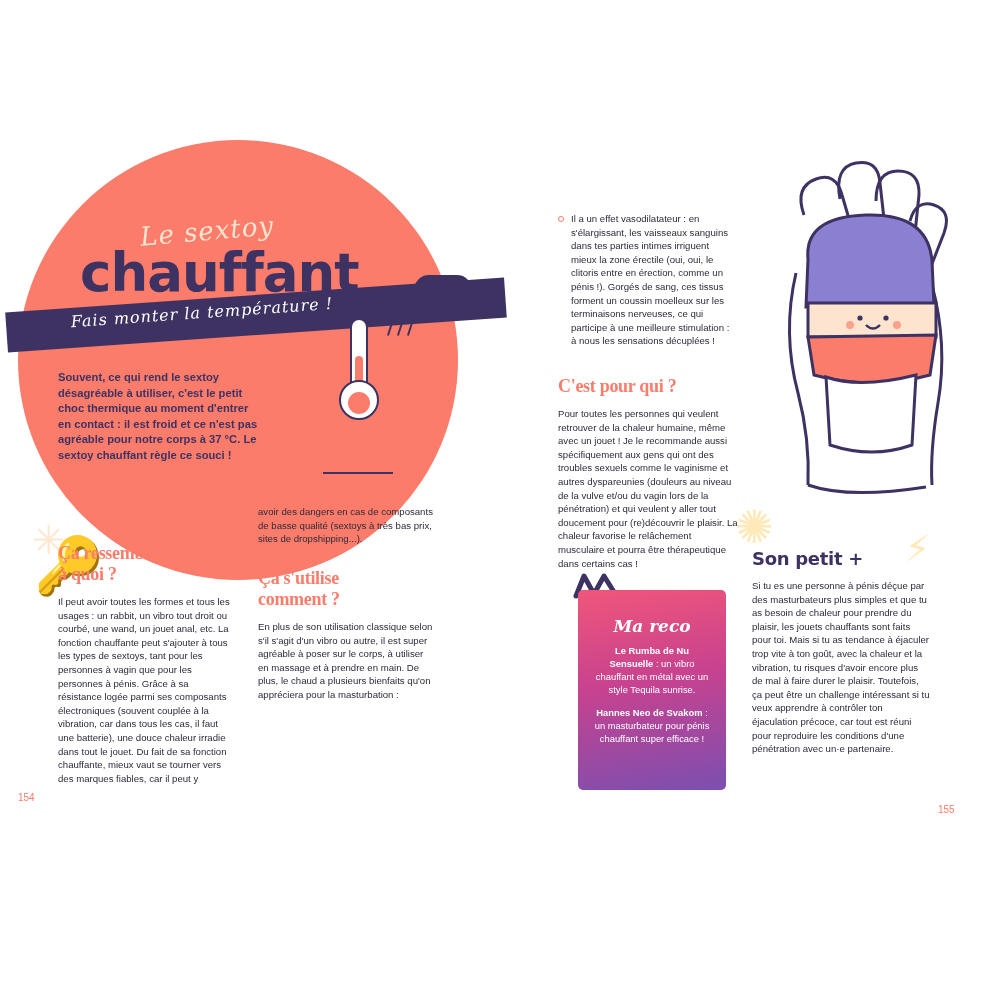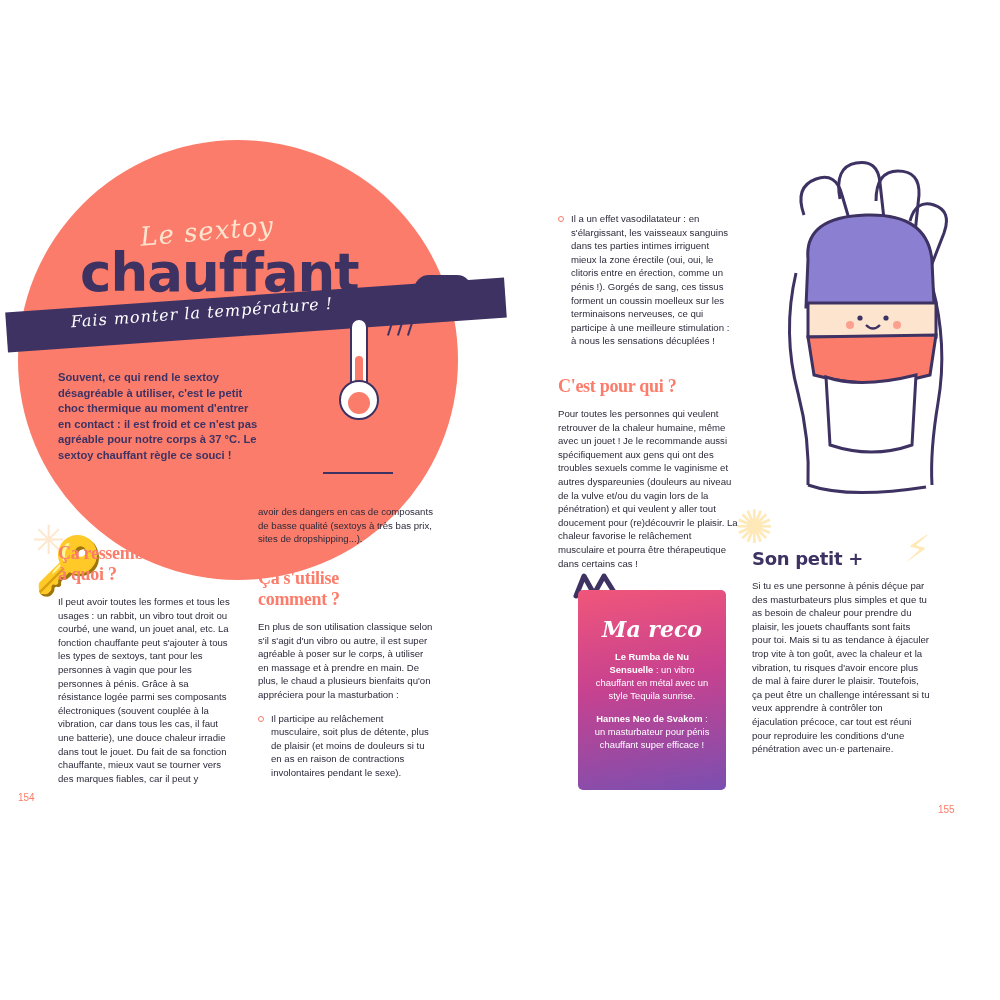--- a/index.html
+++ b/index.html
@@ -150,21 +150,21 @@
   .reco{
     position:absolute;left:578px;top:590px;width:148px;height:200px;
     border-radius:5px;
     background:linear-gradient(170deg,#f0567a 0%,#c8428f 45%,#7b4fb0 100%);
     color:#ffffff;
     text-align:center;
   }
   .reco .reco-title{
     font-family:"DejaVu Serif", serif;
     font-style:italic;font-weight:bold;
-    font-size:22px;
+    font-size:17px;
     margin-top:26px;
   }
   .reco .reco-body{
     font-size:9.4px;line-height:13px;
     padding:8px 14px 0 14px;
     text-align:center;
   }
   .squiggle{
     position:absolute;left:572px;top:570px;width:50px;height:30px;
   }
@@ -216,21 +216,20 @@
       </div>
       <p>Il peut avoir toutes les formes et tous les usages : un rabbit, un vibro tout droit ou courbé, une wand, un jouet anal, etc. La fonction chauffante peut s'ajouter à tous les types de sextoys, tant pour les personnes à vagin que pour les personnes à pénis. Grâce à sa résistance logée parmi ses composants électroniques (souvent couplée à la vibration, car dans tous les cas, il faut une batterie), une douce chaleur irradie dans tout le jouet. Du fait de sa fonction chauffante, mieux vaut se tourner vers des marques fiables, car il peut y</p>
     </div>
 
     <div class="col" style="left:240px;top:440px;width:175px;">
       <div class="h-coral">
         <span>Ça s'utilise</span><br>
         <span>comment ?</span>
       </div>
       <p>En plus de son utilisation classique selon s'il s'agit d'un vibro ou autre, il est super agréable à poser sur le corps, à utiliser en massage et à prendre en main. De plus, le chaud a plusieurs bienfaits qu'on appréciera pour la masturbation :</p>
-      <p class="bullet-line">Il participe au relâchement musculaire, soit plus de détente, plus de plaisir (et moins de douleurs si tu en as en raison de contractions involontaires pendant le sexe).</p>
     </div>
 
     <div class="folio" style="left:0px;top:672px;">154</div>
   </div>
 
   <div>
 
     <div class="illus">
       <svg width="220" height="380" viewBox="0 0 220 380" xmlns="http://www.w3.org/2000/svg">
 

